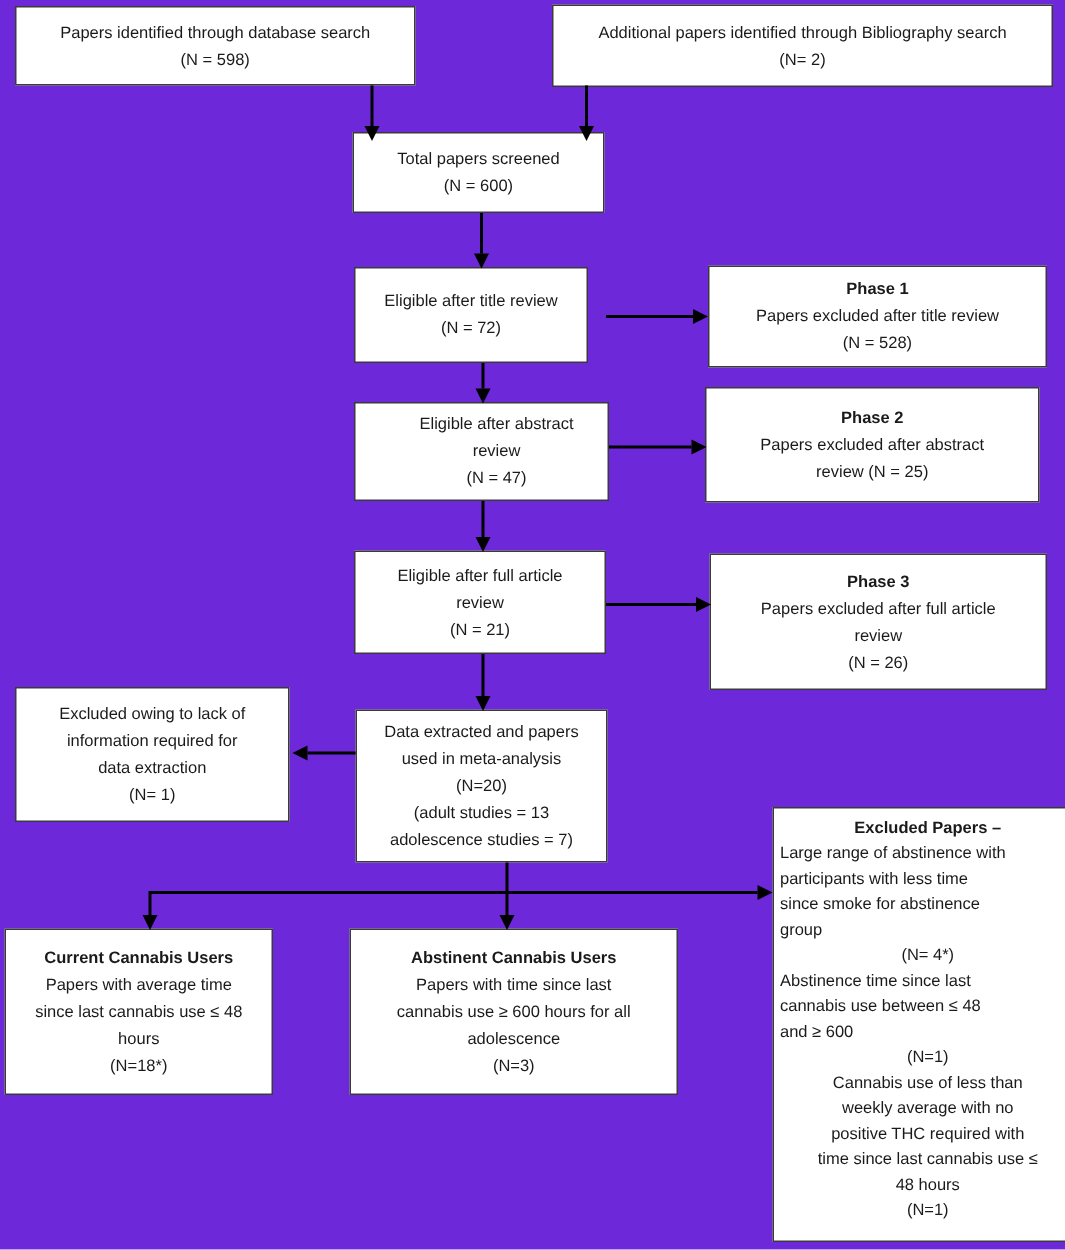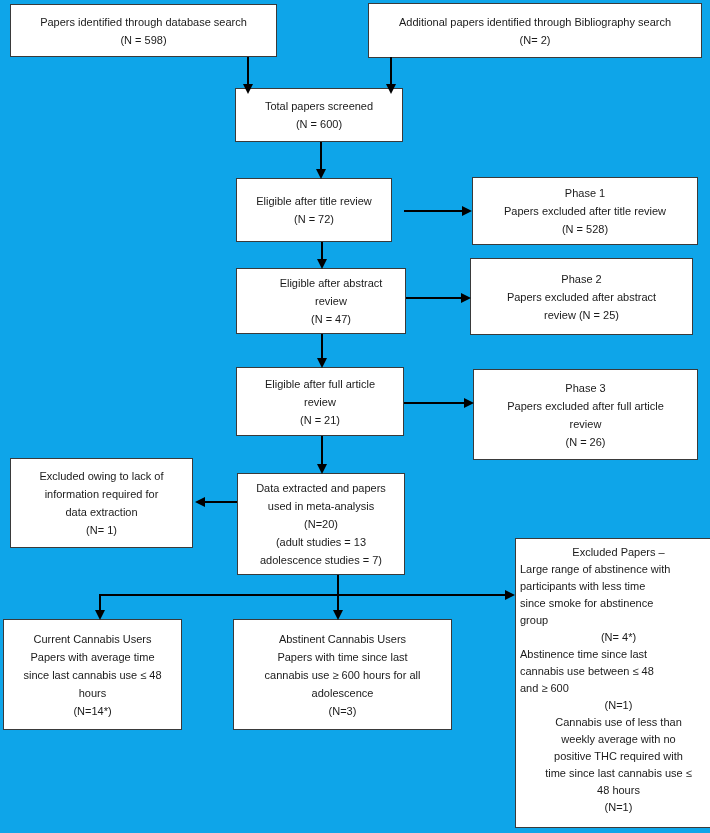--- a/index.html
+++ b/index.html
@@ -1,28 +1,28 @@
 <!DOCTYPE html>
 <html><head>
 <meta charset="utf-8">
 <style>
   * { margin:0; padding:0; box-sizing:border-box; }
   html,body { background:#ffffff; }
   .canvas {
-    position:relative; width:710px; height:833px; background:#0ea5e9;
+    position:relative; width:710px; height:833px; background:#6d28d9;
     font-family:"Liberation Sans","DejaVu Sans",sans-serif;
     font-size:11px; color:#1a1a1a; overflow:hidden;
   }
   .box {
     position:absolute; border:1.6px solid #3a3a3a; background:#ffffff;
     display:flex; flex-direction:column; justify-content:center; align-items:center;
     text-align:center; line-height:18px; padding:2px 4px;
   }
   .ln { white-space:nowrap; }
-  .b  { font-weight:normal; }
+  .b  { font-weight:bold; }
 
   
   #box-database-search        { left:10px;  top:4px;   width:267px; height:53px; }
   #box-bibliography-search    { left:368px; top:3px;   width:334px; height:55px; }
   #box-total-screened         { left:235px; top:88px;  width:168px; height:54px; }
   #box-title-review           { left:236px; top:178px; width:156px; height:64px; }
   #box-phase1                 { left:472px; top:177px; width:226px; height:68px; }
   #box-abstract-review        { left:236px; top:268px; width:170px; height:66px;padding-left:24px; }
   #box-phase2                 { left:470px; top:258px; width:223px; height:77px; }
   #box-full-article-review    { left:236px; top:367px; width:168px; height:69px; }
@@ -130,21 +130,21 @@
     <div class="ln">(N=20)</div>
     <div class="ln">(adult studies = 13</div>
     <div class="ln">adolescence studies = 7)</div>
   </div>
 
   <div class="box" id="box-current-users">
     <div class="ln b">Current Cannabis Users</div>
     <div class="ln">Papers with average time</div>
     <div class="ln">since last cannabis use ≤ 48</div>
     <div class="ln">hours</div>
-    <div class="ln">(N=14*)</div>
+    <div class="ln">(N=18*)</div>
   </div>
 
   <div class="box" id="box-abstinent-users">
     <div class="ln b">Abstinent Cannabis Users</div>
     <div class="ln">Papers with time since last</div>
     <div class="ln">cannabis use ≥ 600 hours for all</div>
     <div class="ln">adolescence</div>
     <div class="ln">(N=3)</div>
   </div>
 

